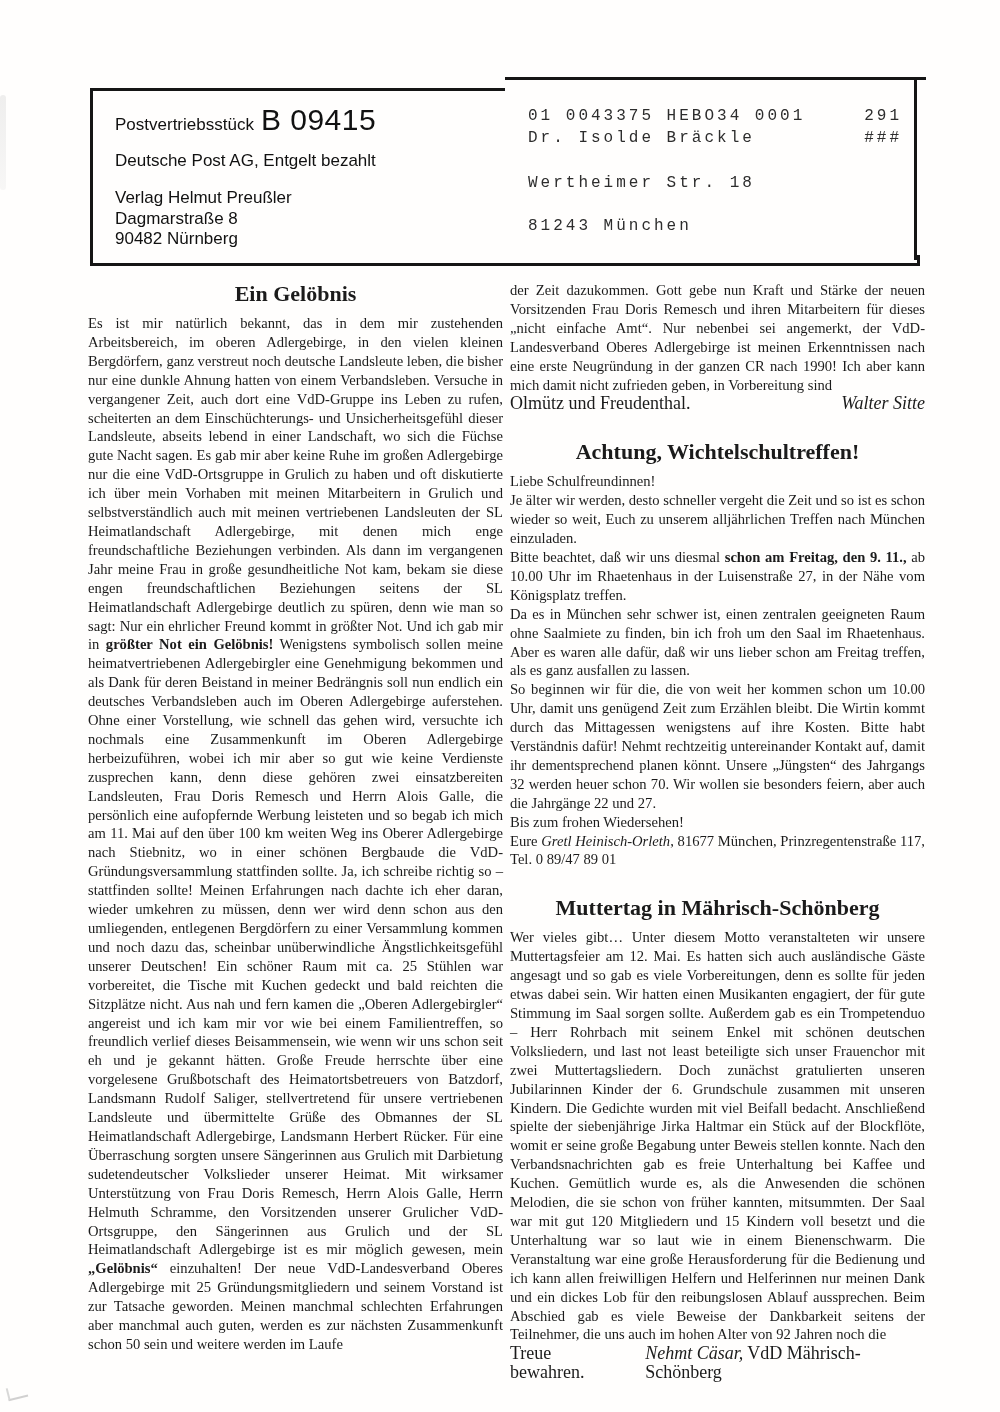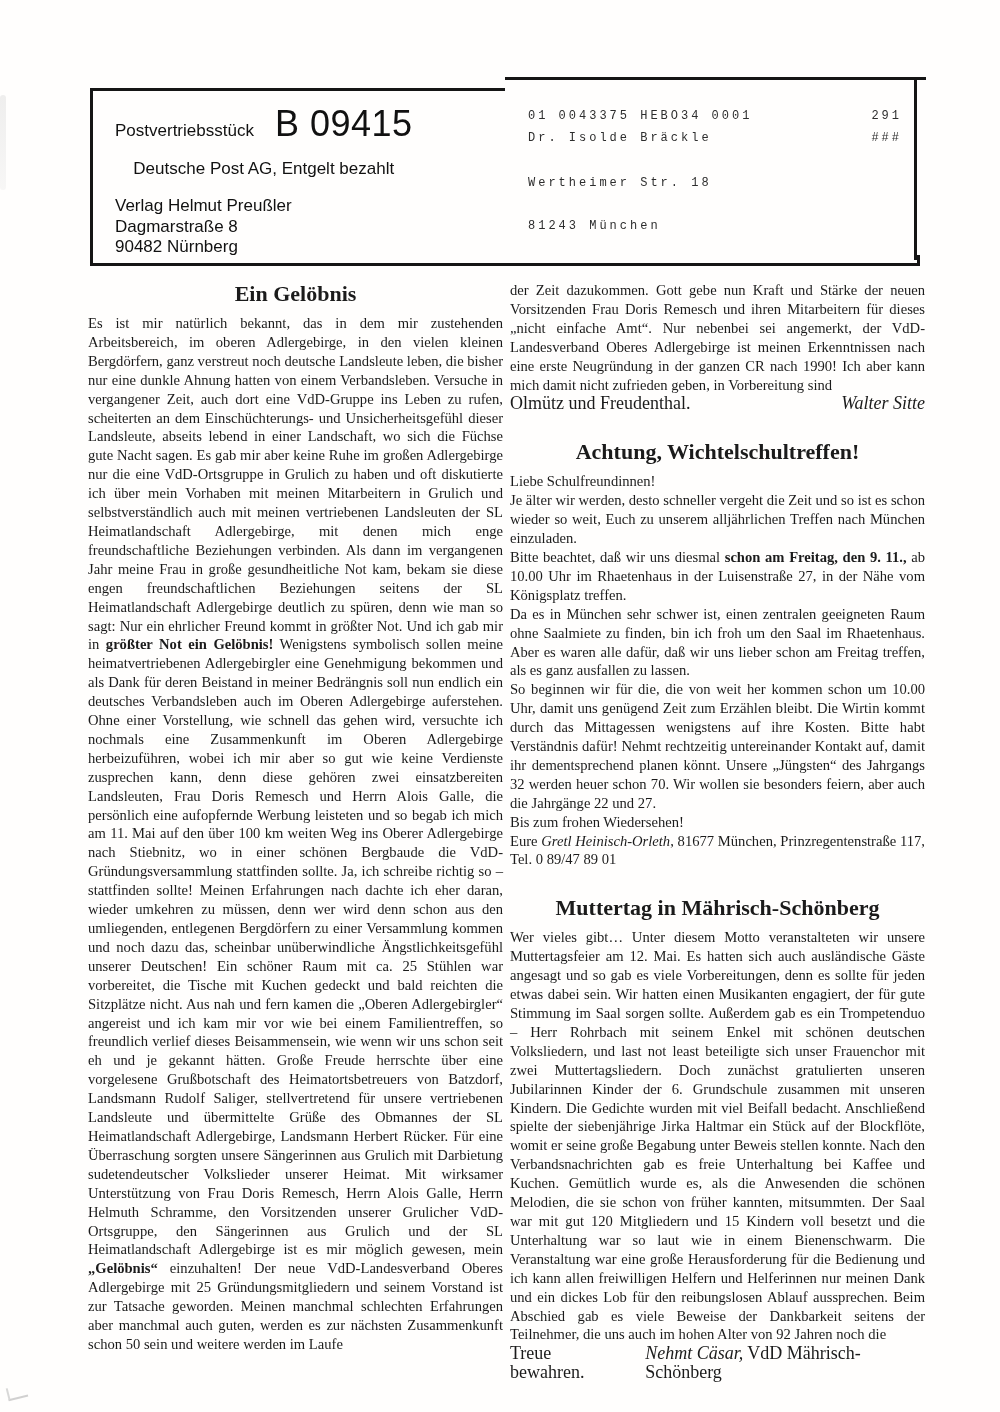--- a/index.html
+++ b/index.html
@@ -30,33 +30,33 @@
     width: 824px; height: 172px;
     border: 3px solid #151515;
     background: #fffefd;
   }
   .sender {
     position: absolute; left: 22px; top: 12px;
     font-family: "Liberation Sans", sans-serif;
     font-weight: normal; color: #111;
   }
   .permit-line { font-size: 17px; display: flex; align-items: baseline; }
-  .permit-code { font-size: 36px; margin-left: 21px; letter-spacing: .5px; }
-  .postage { font-size: 17px; margin-top: 14px; text-align: center; }
+  .permit-code { font-size: 30px; margin-left: 7px; letter-spacing: .5px; }
+  .postage { font-size: 17px; margin-top: 14px; }
   .publisher { margin-top: 17px; font-size: 17px; line-height: 20.5px; }
   
   .addr-label {
     position: absolute; left: 505px; top: 77px;
     width: 421px; height: 178px;
     background: #fffefd;
     border-top: 3px solid #151515;
     box-sizing: border-box;
     padding: 25px 24px 0 23px;
     font-family: "Liberation Mono", monospace;
-    font-size: 12px; letter-spacing: 3px;
+    font-size: 16px; letter-spacing: 3px;
     color: #2d2d2d;
   }
   .addr-row { display: flex; justify-content: space-between; line-height: 22px; white-space: nowrap; }
   .addr-line { line-height: 22px; white-space: nowrap; }
   .street { margin-top: 23px; }
   .city { margin-top: 21px; }
   .box-right-patch {
     position: absolute; left: 914px; top: 77px; width: 3px; height: 183px;
     background: #151515;
   }

